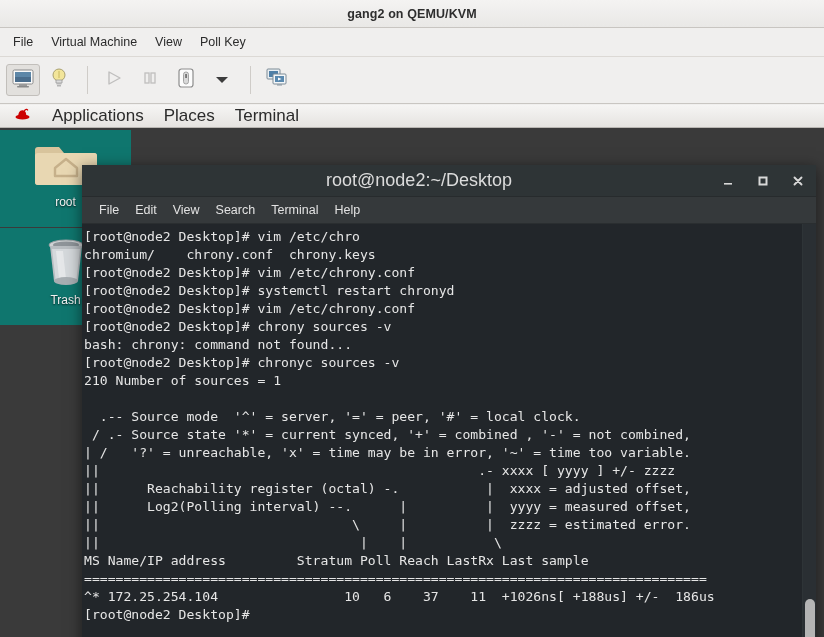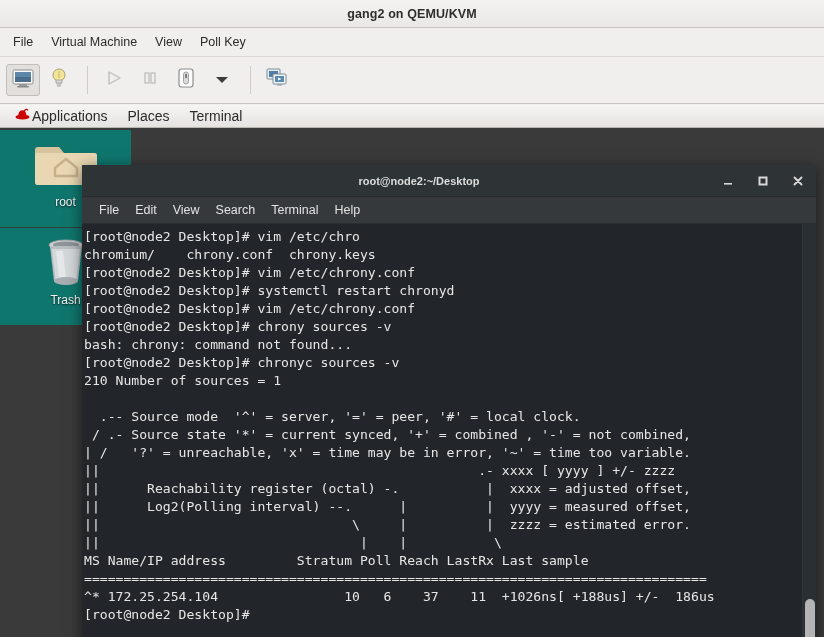--- a/index.html
+++ b/index.html
@@ -54,22 +54,22 @@
     background: #3b3b3b;
     overflow: hidden;
   }
   .gnome-panel {
     height: 23px; width: 100%;
     background: linear-gradient(to bottom, #f6f5f4 0%, #e5e3e0 100%);
     border-bottom: 1px solid #b9b6b2;
     display: flex; align-items: center; padding-left: 5px;
   }
   .panel-item {
-    font-size: 14px; color: #2b2b2b;
-    padding: 2px 10px; display: flex; align-items: center; gap: 2px;
+    font-size: 17px; color: #2b2b2b;
+    padding: 2px 10px; display: flex; align-items: center; gap: 22px;
   }
 
   .desktop {
     position: relative; width: 100%; height: 509px;
     background: #3a3a3a;
   }
 
   
   .dicon {
     position: absolute;
@@ -94,21 +94,21 @@
     box-shadow: 0 3px 14px rgba(0,0,0,.55);
   }
   .term-titlebar {
     height: 32px;
     background: #2e3436;
     border-bottom: 1px solid #272b2d;
     display: flex; align-items: center; position: relative;
   }
   .term-title {
     flex: 1; text-align: center;
-    font-size: 11px; color: #dcdcdc; font-weight: bold;
+    font-size: 18px; color: #dcdcdc; font-weight: normal;
     padding-left: 36px;
   }
   .win-ctrls { display: flex; align-items: center; padding-right: 10px; gap: 19px; }
   .win-ctrl { width: 16px; height: 16px; display: flex; align-items: center; justify-content: center; color: #d8d8d8; }
 
   .term-menubar {
     height: 27px;
     background: #35393b;
     border-bottom: 1px solid #2a2e30;
     display: flex; align-items: center; padding-left: 9px;

